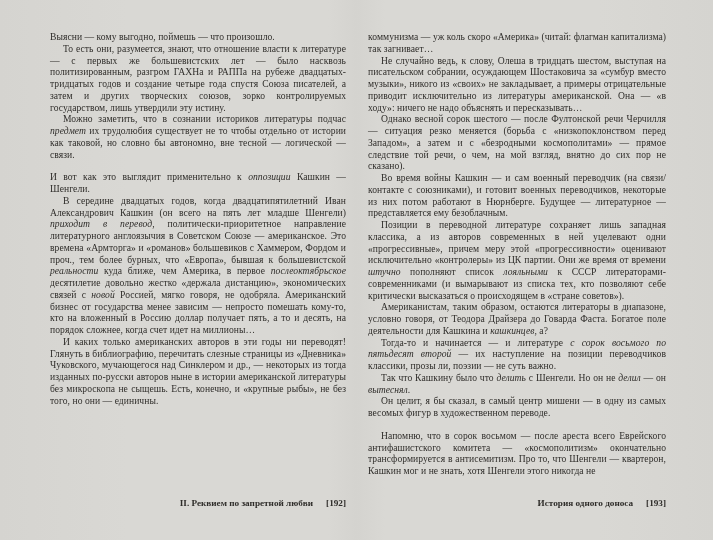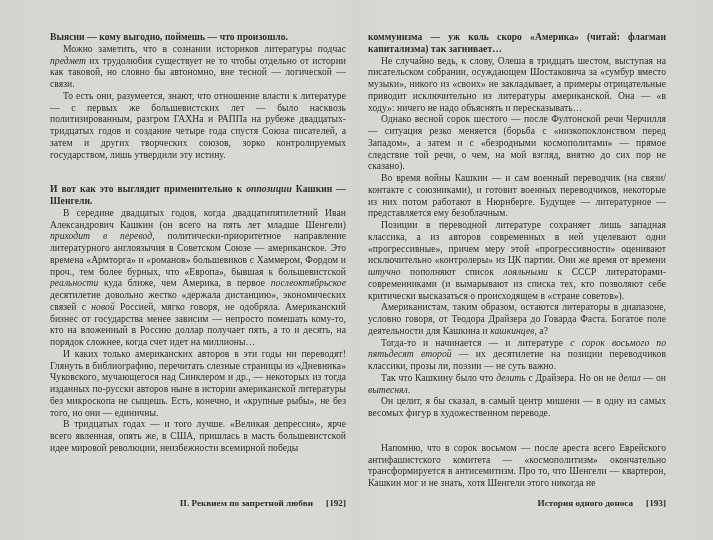--- a/index.html
+++ b/index.html
@@ -35,64 +35,63 @@
     font-size: 9.6px;
     line-height: 11.75px;
     text-align: justify;
     letter-spacing: 0.05px;
   }
   .page-text p {
     margin: 0;
     padding: 0;
     text-indent: 13px;
   }
-  .page-text p.no-indent { text-indent: 0; font-weight: bold; }
-  .page-text p.gap { margin-top: 23px; }
+  .page-text p.no-indent { text-indent: 0; }
+  .page-text p.gap { margin-top: 11px; }
   .page-text em { font-style: italic; }
   .page-footer {
     position: absolute;
     top: 498px;
     right: 0;
     font-size: 9.2px;
     font-weight: bold;
     text-align: right;
     white-space: nowrap;
   }
   .page-footer .page-number { margin-left: 13px; }
 </style>
 </head>
 <body>
 
 <div class="spread">
 
   <div class="page page-left">
     <div class="page-text">
         <p class="no-indent"><span>Выясни — кому выгодно, поймешь — что произошло.</span></p>
+        <p><span>То есть они, разумеется, знают, что отношение власти к литературе — с первых же большевистских лет — было насквозь политизированным, разгром ГАХНа и РАППа на рубеже двадцатых-тридцатых годов и создание четыре года спустя Союза писателей, а затем и других творческих союзов, зорко контролируемых государством, лишь утвердили эту истину.</span></p>
         <p><span>Можно заметить, что в сознании историков литературы подчас </span><em>предмет</em><span> их трудолюбия существует не то чтобы отдельно от истории как таковой, но словно бы автономно, вне тесной — логической — связи.</span></p>
-        <p><span>То есть они, разумеется, знают, что отношение власти к литературе — с первых же большевистских лет — было насквозь политизированным, разгром ГАХНа и РАППа на рубеже двадцатых-тридцатых годов и создание четыре года спустя Союза писателей, а затем и других творческих союзов, зорко контролируемых государством, лишь утвердили эту истину.</span></p>
         <p class="no-indent gap"><span>И вот как это выглядит применительно к </span><em>оппозиции</em><span> Кашкин — Шенгели.</span></p>
         <p><span>В середине двадцатых годов, когда двадцатипятилетний Иван Александрович Кашкин (он всего на пять лет младше Шенгели) </span><em>приходит в перевод</em><span>, политически-приоритетное направление литературного англоязычия в Советском Союзе — американское. Это времена «Армторга» и «романов» большевиков с Хаммером, Фордом и проч., тем более бурных, что «Европа», бывшая к большевистской </span><em>реальности</em><span> куда ближе, чем Америка, в первое </span><em>послеоктябрьское</em><span> десятилетие довольно жестко «держала дистанцию», экономических связей с </span><em>новой</em><span> Россией, мягко говоря, не одобряла. Американский бизнес от государства менее зависим — непросто помешать кому-то, кто на вложенный в Россию доллар получает пять, а то и десять, на порядок сложнее, когда счет идет на миллионы…</span></p>
         <p><span>И каких только американских авторов в эти годы ни переводят! Глянуть в библиографию, перечитать слезные страницы из «Дневника» Чуковского, мучающегося над Синклером и др., — некоторых из тогда изданных по-русски авторов ныне в истории американской литературы без микроскопа не сыщешь. Есть, конечно, и «крупные рыбы», не без того, но они — единичны.</span></p>
-        <p><span>В тридцатых годах — и того лучше. «Великая депрессия», ярче всего явленная, опять же, в США, пришлась в масть большевистской идее мировой революции, неизбежности всемирной победы</span></p>
       </div>
     <div class="page-footer">
       <span>II. Реквием по запретной любви</span><span class="page-number">[192]</span>
     </div>
   </div>
 
   <div class="page page-right">
     <div class="page-text">
         <p class="no-indent"><span>коммунизма — уж коль скоро «Америка» (читай: флагман капитализма) так загнивает…</span></p>
         <p><span>Не случайно ведь, к слову, Олеша в тридцать шестом, выступая на писательском собрании, осуждающем Шостаковича за «сумбур вместо музыки», никого из «своих» не закладывает, а примеры отрицательные приводит исключительно из литературы американской. Она — «в ходу»: ничего не надо объяснять и пересказывать…</span></p>
         <p><span>Однако весной сорок шестого — после Фултонской речи Черчилля — ситуация резко меняется (борьба с «низкопоклонством перед Западом», а затем и с «безродными космополитами» — прямое следствие той речи, о чем, на мой взгляд, внятно до сих пор не сказано).</span></p>
         <p><span>Во время войны Кашкин — и сам военный переводчик (на связи/контакте с союзниками), и готовит военных переводчиков, некоторые из них потом работают в Нюрнберге. Будущее — литературное — представляется ему безоблачным.</span></p>
         <p><span>Позиции в переводной литературе сохраняет лишь западная классика, а из авторов современных в ней уцелевают одни «прогрессивные», причем меру этой «прогрессивности» оценивают исключительно «контролеры» из ЦК партии. Они же время от времени </span><em>штучно</em><span> пополняют список </span><em>лояльными</em><span> к СССР литераторами-современниками (и вымарывают из списка тех, кто позволяют себе критически высказаться о происходящем в «стране советов»).</span></p>
         <p><span>Американистам, таким образом, остаются литераторы в диапазоне, условно говоря, от Теодора Драйзера до Говарда Фаста. Богатое поле деятельности для Кашкина и </span><em>кашкинцев</em><span>, а?</span></p>
-        <p><span>Тогда-то и начинается — и литературе </span><em>с сорок восьмого по пятьдесят второй</em><span> — их десятилетие на позиции переводчиков классики, прозы ли, поэзии — не суть важно.</span></p>
-        <p><span>Так что Кашкину было что </span><em>делить</em><span> с Драйзера. Но он не </span><em>делил</em><span> — он </span><em>вытеснял</em><span>.</span></p>
+        <p><span>Тогда-то и начинается — и литературе </span><em>с сорок восьмого по пятьдесят второй</em><span> — их наступление на позиции переводчиков классики, прозы ли, поэзии — не суть важно.</span></p>
+        <p><span>Так что Кашкину было что </span><em>делить</em><span> с Шенгели. Но он не </span><em>делил</em><span> — он </span><em>вытеснял</em><span>.</span></p>
         <p><span>Он целит, я бы сказал, в самый центр мишени — в одну из самых весомых фигур в художественном переводе.</span></p>
         <p class="gap"><span>Напомню, что в сорок восьмом — после ареста всего Еврейского антифашистского комитета — «космополитизм» окончательно трансформируется в антисемитизм. Про то, что Шенгели — квартерон, Кашкин мог и не знать, хотя Шенгели этого никогда не</span></p>
       </div>
     <div class="page-footer">
       <span>История одного доноса</span><span class="page-number">[193]</span>
     </div>
   </div>
 
 </div>
 

